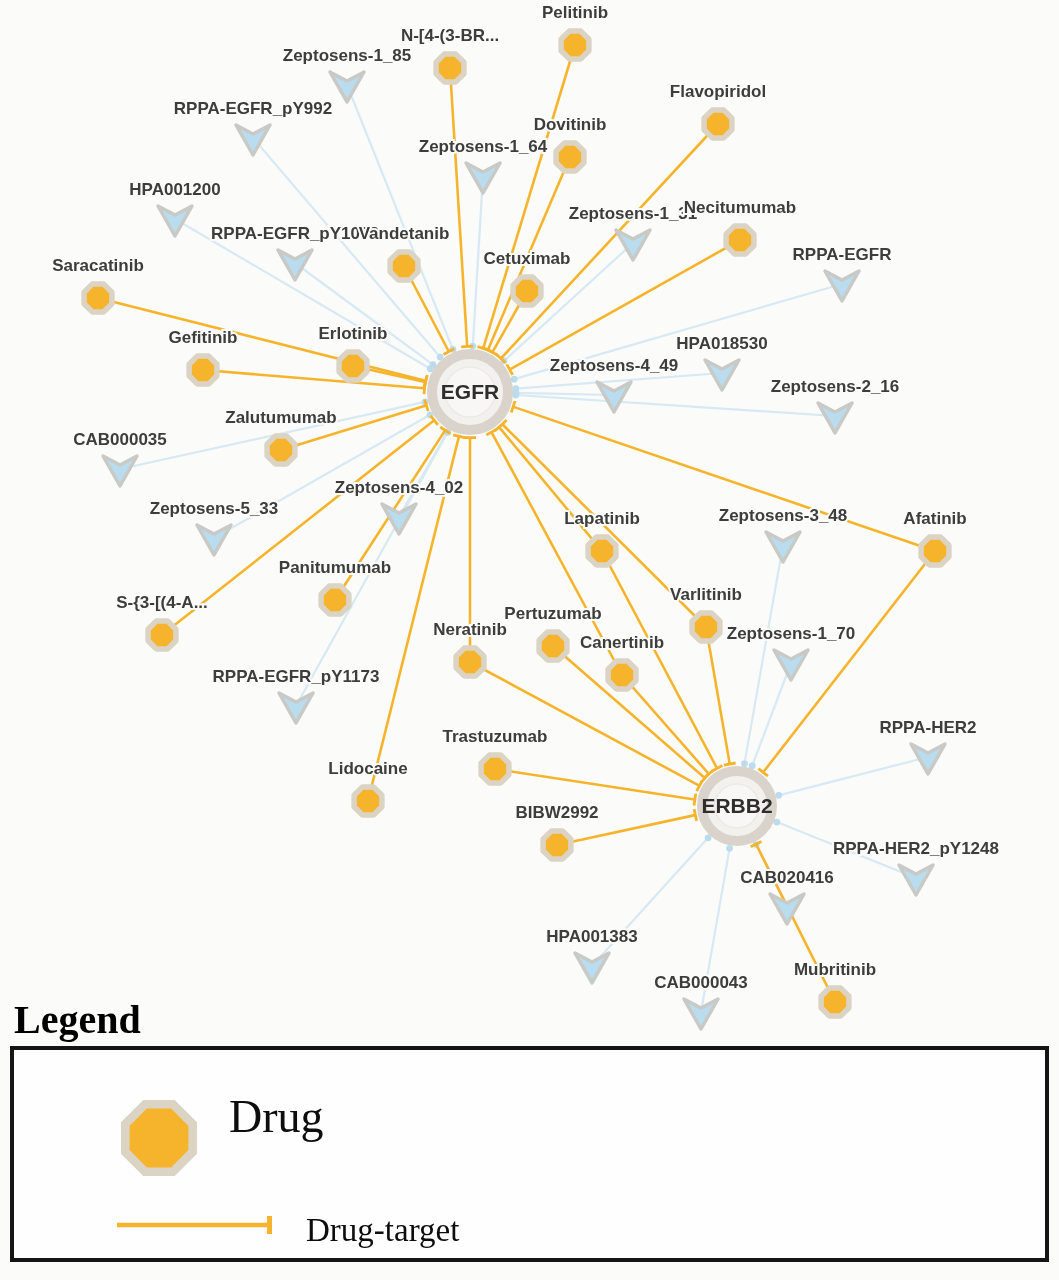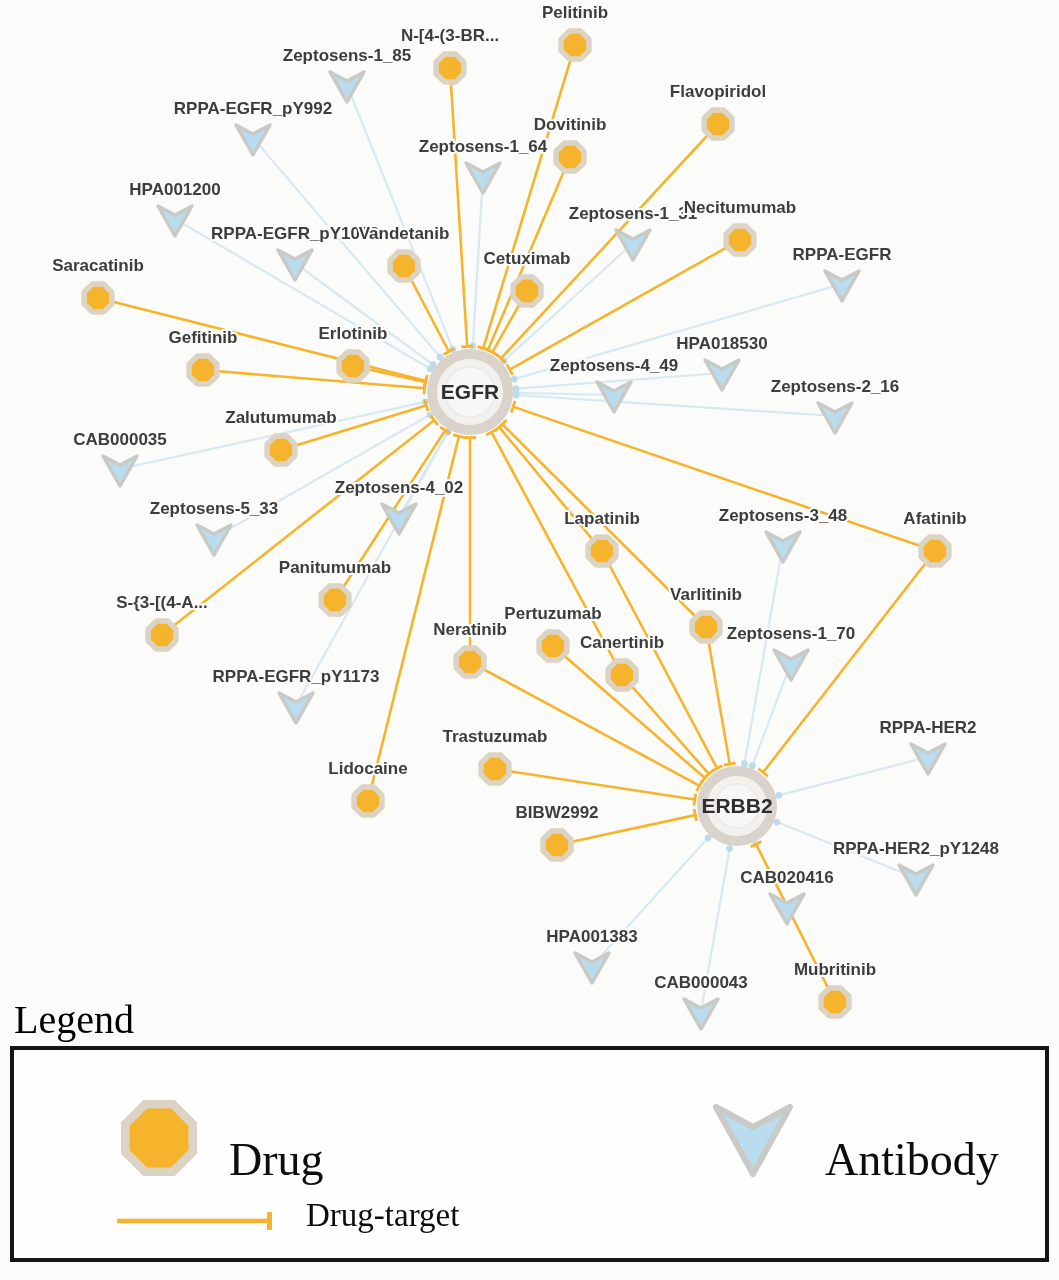--- a/index.html
+++ b/index.html
@@ -9,28 +9,28 @@
     --edge-antibody-dot:#bcdcee; --label:#3d3d3d; --legend-border:#151515;
   }
   html,body{margin:0;padding:0}
   .page{position:relative;width:1059px;height:1280px;background:var(--background);
         font-family:"Liberation Sans",sans-serif;overflow:hidden}
   svg.net{position:absolute;left:0;top:0}
   .nlabel{font-family:"Liberation Sans",sans-serif;font-weight:bold;font-size:17px;
           fill:var(--label);paint-order:stroke;stroke:#fbfbfa;stroke-width:4px;}
   .glabel{font-family:"Liberation Sans",sans-serif;font-weight:bold;font-size:21px;fill:#2e2e2e;}
   .legend-title{position:absolute;left:14px;top:996px;font-family:"Liberation Serif",serif;
-                font-weight:normal;font-size:40px;color:#000}
+                font-weight:bold;font-size:40px;color:#000}
   .legend-box{position:absolute;left:10px;top:1046px;width:1031px;height:208px;
               border:4px solid var(--legend-border);background:#fefefe}
-  .li{position:absolute;display:flex;align-items:flex-end;gap:22px}
+  .li{position:absolute;display:flex;align-items:flex-start;gap:22px}
   .li-label{font-family:"Liberation Serif",serif;font-size:46px;color:#0d0d0d;white-space:nowrap}
   .li-label.med{font-size:33px}
   #li-drug{left:97px;top:40px} #li-gene{left:402px;top:40px} #li-antibody{left:689px;top:36px}
-  #li-dt{left:100px;top:147px} #li-at{left:553px;top:162px}
+  #li-dt{left:100px;top:162px} #li-at{left:553px;top:162px}
   .lg-drug{fill:var(--drug-fill);stroke:var(--drug-border);stroke-width:9}
   .lg-gene{fill:var(--gene-fill);stroke:var(--gene-ring);stroke-width:11}
   .lg-ab{fill:var(--antibody-fill);stroke:var(--antibody-border);stroke-width:6;stroke-linejoin:round}
 </style>
 </head>
 <body>
 
 <div class="page">
 
   <svg id="network" class="net" width="1059" height="1280" viewBox="0 0 1059 1280">
@@ -198,26 +198,20 @@
   <div class="legend-box">
 
     <div class="li" id="li-drug">
       <svg width="96" height="96" viewBox="-50 -50 100 100">
         <polygon class="lg-drug" points="35.1,14.5 14.5,35.1 -14.5,35.1 -35.1,14.5 -35.1,-14.5 -14.5,-35.1 14.5,-35.1 35.1,-14.5"></polygon>
       </svg>
       <span class="li-label">Drug</span>
     </div>
 
 
-    <div class="li" id="li-antibody">
-      <svg width="100" height="100" viewBox="-50 -50 100 100">
-        <path class="lg-ab" d="M0 38 L-37 -29 L0 -9 L37 -29 Z"></path>
-      </svg>
-      <span class="li-label">Antibody</span>
-    </div>
 
     <div class="li" id="li-dt">
       <svg width="170" height="26">
         <line x1="3" y1="13" x2="153" y2="13" style="stroke:var(--edge-drug);stroke-width:4.5"></line>
         <rect x="153" y="4" width="5" height="18" style="fill:var(--edge-drug)"></rect>
       </svg>
       <span class="li-label med">Drug-target</span>
     </div>
 
 

